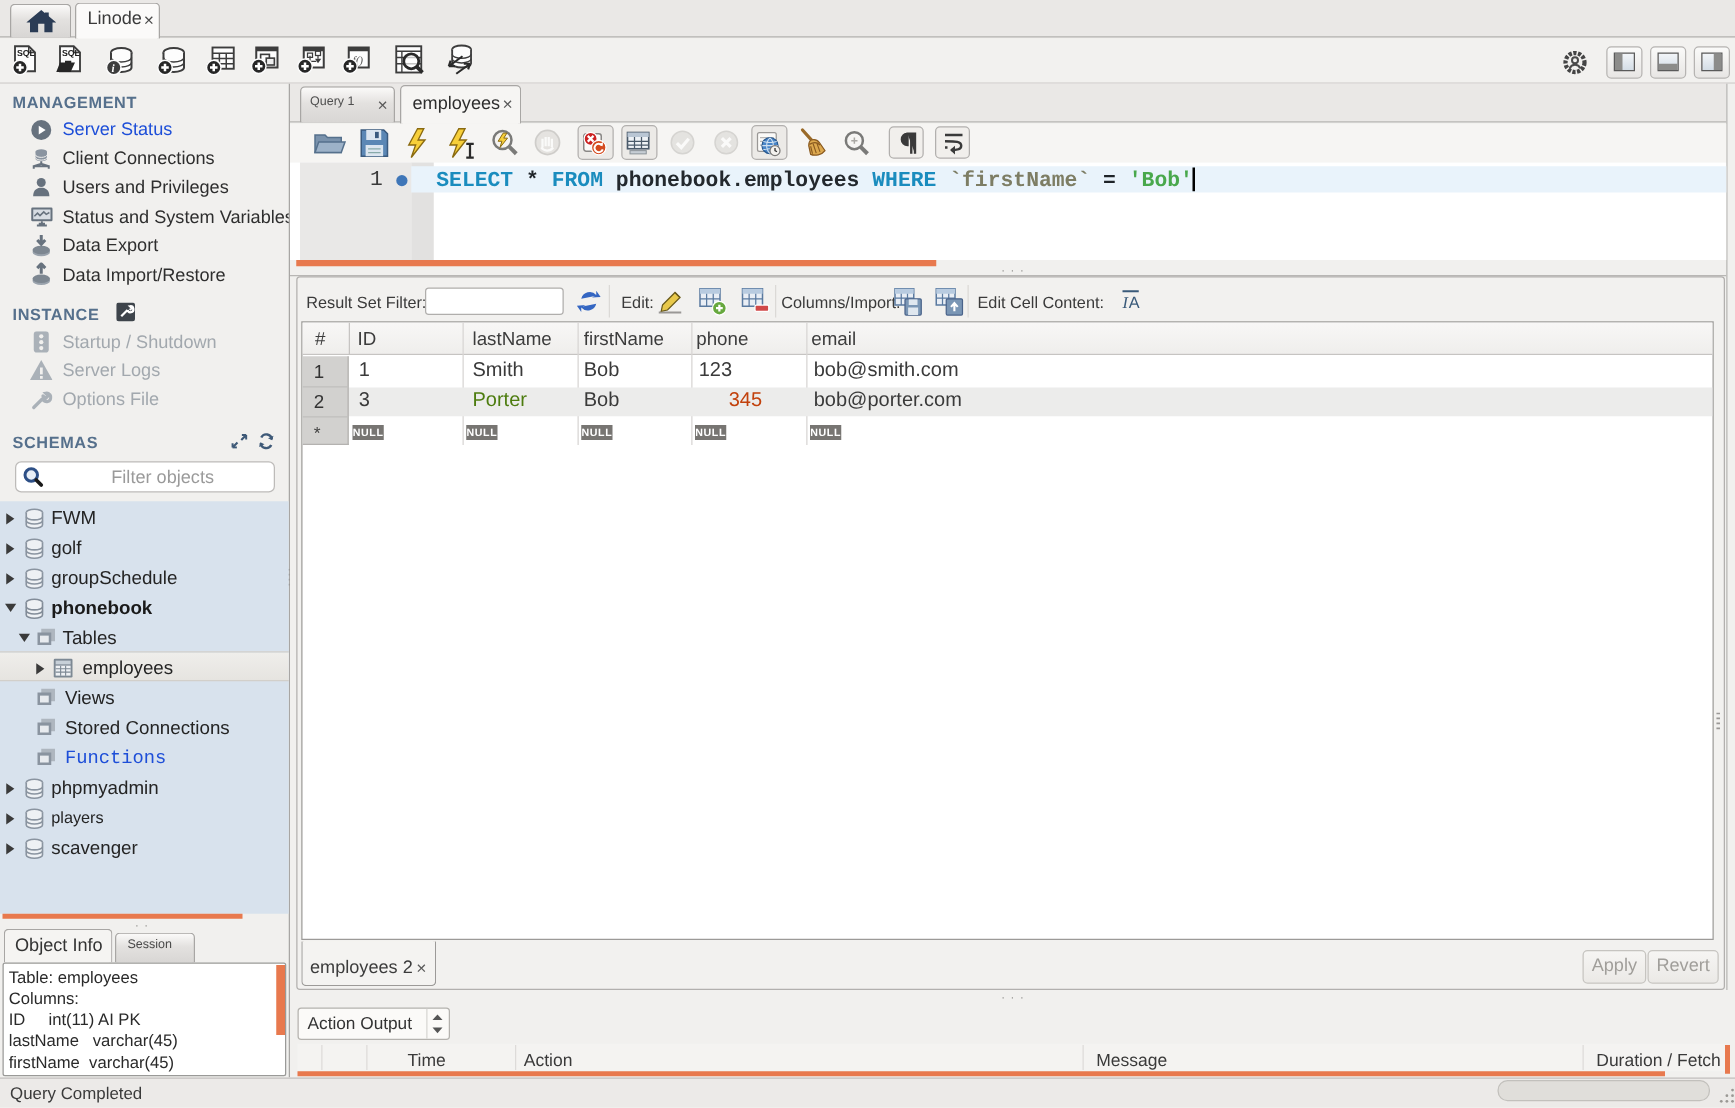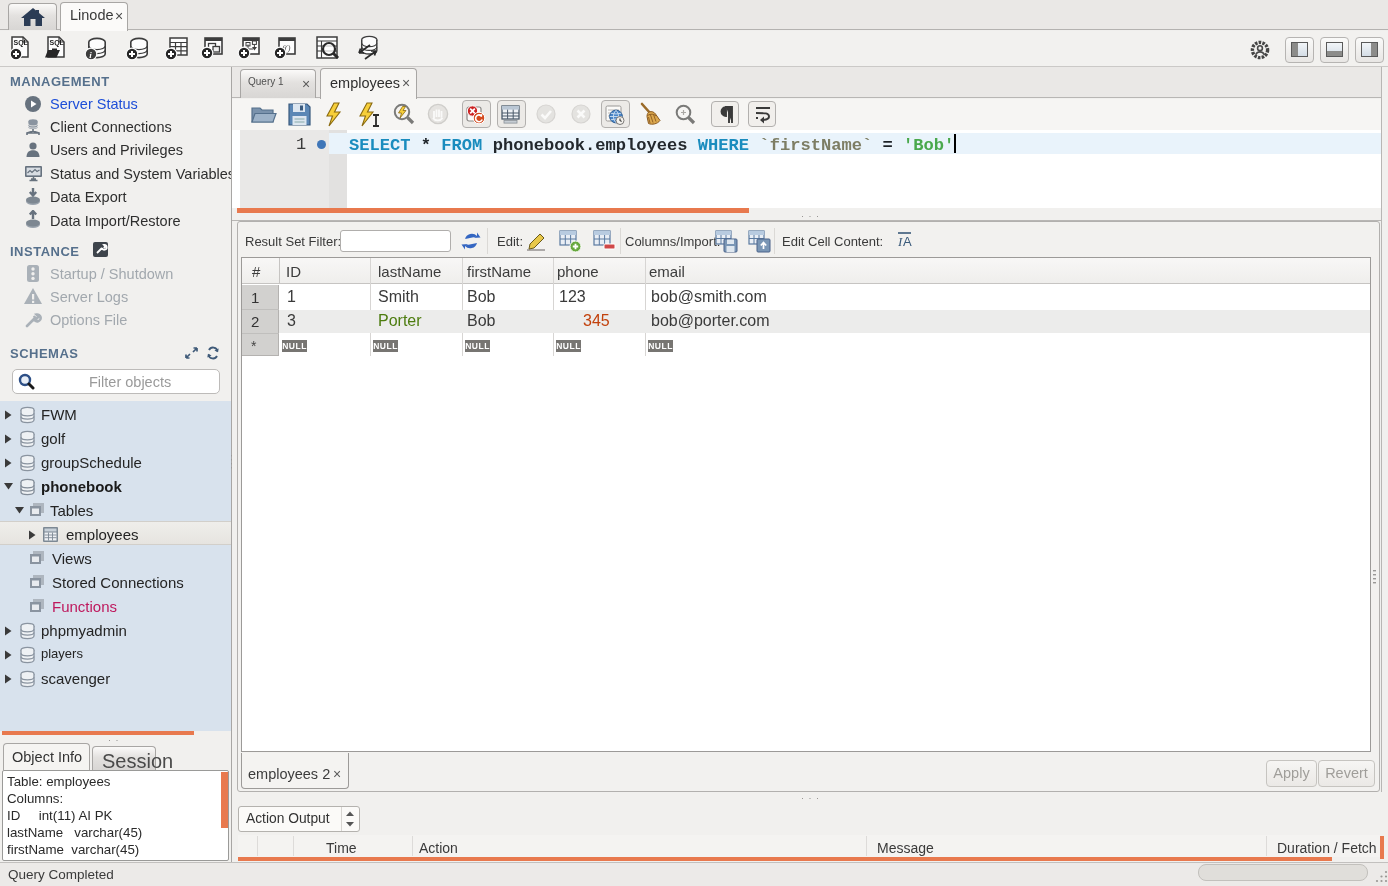--- a/index.html
+++ b/index.html
@@ -292,31 +292,31 @@
  </g>
 </svg>
 <div class="abs" style="left:41px;top:406px;font-size:15px;color:#242424;">FWM</div>
 <div class="abs" style="left:41px;top:430px;font-size:15px;color:#242424;">golf</div>
 <div class="abs" style="left:41px;top:454px;font-size:15px;color:#242424;">groupSchedule</div>
 <div class="abs" style="left:41px;top:478px;font-size:15px;font-weight:bold;color:#1a1a1a;">phonebook</div>
 <div class="abs" style="left:50px;top:502px;font-size:15px;color:#242424;">Tables</div>
 <div class="abs" style="left:66px;top:526px;font-size:15px;color:#242424;">employees</div>
 <div class="abs" style="left:52px;top:550px;font-size:15px;color:#242424;">Views</div>
 <div class="abs" style="left:52px;top:574px;font-size:15px;color:#242424;">Stored Connections</div>
-<div class="abs" style="left:52px;top:598px;font-size:15px;color:#be185d;">Functions</div>
+<div class="abs" style="left:52px;top:598px;font-size:15px;color:#1d4ed8;font-family:Liberation Mono, monospace;">Functions</div>
 <div class="abs" style="left:41px;top:622px;font-size:15px;color:#242424;">phpmyadmin</div>
 <div class="abs" style="left:41px;top:646px;font-size:13px;color:#242424;">players</div>
 <div class="abs" style="left:41px;top:670px;font-size:15px;color:#242424;">scavenger</div>
 
 <div class="abs" style="left:2px;top:731px;width:192px;height:4px;background:#e8794e;"></div>
 <div class="abs" style="left:108px;top:735px;width:18px;height:4px;color:#8a8886;font-size:9px;letter-spacing:1px;">· · ·</div>
 <div class="abs" style="left:3px;top:743px;width:87px;height:27px;background:#f5f4f2;border:1px solid #a8a6a4;border-bottom:none;border-radius:4px 4px 0 0;"></div>
 <div class="abs" style="left:12px;top:749px;font-size:14.5px;color:#333;">Object Info</div>
 <div class="abs tab-inactive" style="left:92px;top:746px;width:64px;height:24px;"></div>
-<div class="abs" style="left:102px;top:750px;font-size:20px;color:#4a4a4a;">Session</div>
+<div class="abs" style="left:102px;top:750px;font-size:10px;color:#4a4a4a;">Session</div>
 <div class="abs" style="left:2px;top:770px;width:227px;height:91px;background:#fff;border:1px solid #9a9a98;border-radius:2px;"></div>
 <div class="abs" style="left:7px;top:773px;font-size:13.3px;line-height:17.1px;color:#2a2a2a;white-space:pre;">Table: employees
 Columns:
 ID&nbsp;&nbsp;&nbsp;&nbsp;&nbsp;int(11) AI PK
 lastName&nbsp;&nbsp;&nbsp;varchar(45)
 firstName&nbsp;&nbsp;varchar(45)</div>
 <div class="abs" style="left:221px;top:772px;width:7px;height:56px;background:#e8794e;"></div>
 
 <div class="abs" id="main" style="left:232px;top:67px;width:1156px;height:795px;background:#f1f0ee;"></div>
 <div class="abs" style="left:232px;top:67px;width:1149px;height:31px;background:#eae8e6;border-bottom:1px solid #b8b6b4;"></div>

